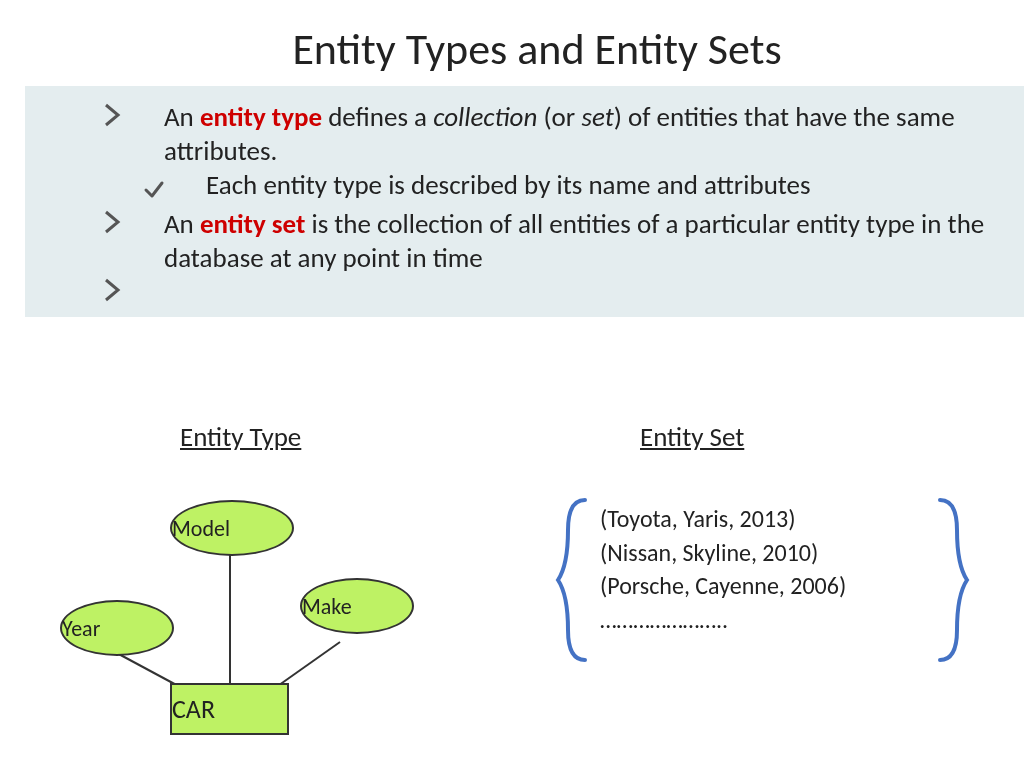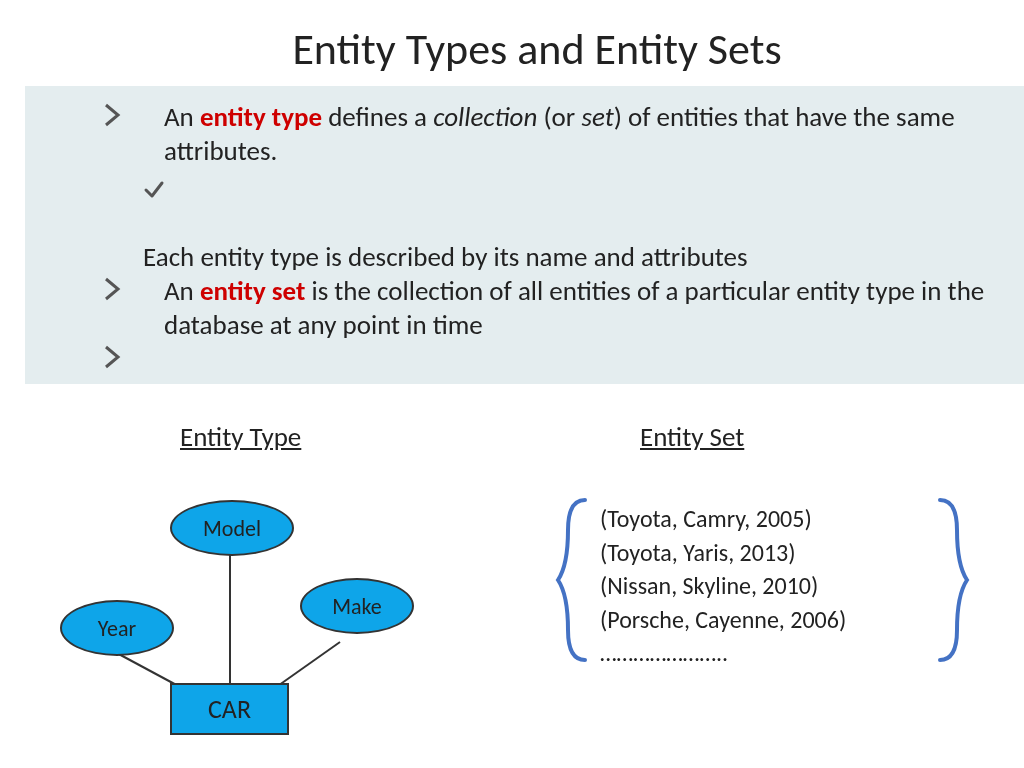--- a/index.html
+++ b/index.html
@@ -31,21 +31,21 @@
     font-size: 27px;
     line-height: 1.25;
   }
   .bullet-row {
     display: flex;
     align-items: flex-start;
     margin-left: 60px;
     margin-right: 30px;
     gap: 33px;
   }
-  .bullet-row.sub { margin-left: 100px; flex-direction: column; }
+  .bullet-row.sub { margin-left: 100px; }
   .bullet-arrow {
     flex: 0 0 auto;
     margin-right: 8px;
     margin-top: 2px;
   }
   .bullet-arrow svg { display: block; }
   .bullet-check {
     flex: 0 0 auto;
     margin-right: 8px;
     margin-top: 6px;
@@ -72,25 +72,25 @@
   
   .er {
     position: absolute;
     left: 40px;
     top: 50px;
     width: 400px;
     height: 280px;
   }
   .oval, .rect {
     position: absolute;
-    background: #0ea5e9;
+    background: #bef264;
     border: 2px solid #333;
     display: flex;
     align-items: center;
-    justify-content: center;
+    justify-content: flex-start;
     font-size: 22px;
   }
   .oval { border-radius: 50%; }
   .oval.model { left: 130px; top: 30px;  width: 120px; height: 52px; }
   .oval.year  { left: 20px;  top: 130px; width: 110px; height: 52px; }
   .oval.make  { left: 260px; top: 108px; width: 110px; height: 52px; }
   .rect.car   { left: 130px; top: 213px; width: 115px; height: 48px; font-size: 26px; }
   .er svg.lines {
     position: absolute;
     left: 0; top: 0;
@@ -195,21 +195,20 @@
     </div>
 
     <div class="setwrap">
       <svg class="braces">
 
         <path d="M65 10 Q48 10 48 40 Q48 75 38 90 Q48 105 48 140 Q48 170 65 170" fill="none" stroke="#4472c4" stroke-width="4" stroke-linecap="round"></path>
 
         <path d="M420 10 Q437 10 437 40 Q437 75 447 90 Q437 105 437 140 Q437 170 420 170" fill="none" stroke="#4472c4" stroke-width="4" stroke-linecap="round"></path>
       </svg>
       <div class="setlist">
-        <div>(Toyota, Camry, 2005)</div>
         <div>(Toyota, Yaris, 2013)</div>
         <div>(Nissan, Skyline, 2010)</div>
         <div>(Porsche, Cayenne, 2006)</div>
         <div>…………………..</div>
       </div>
     </div>
 
   </div>
 
 </div>

